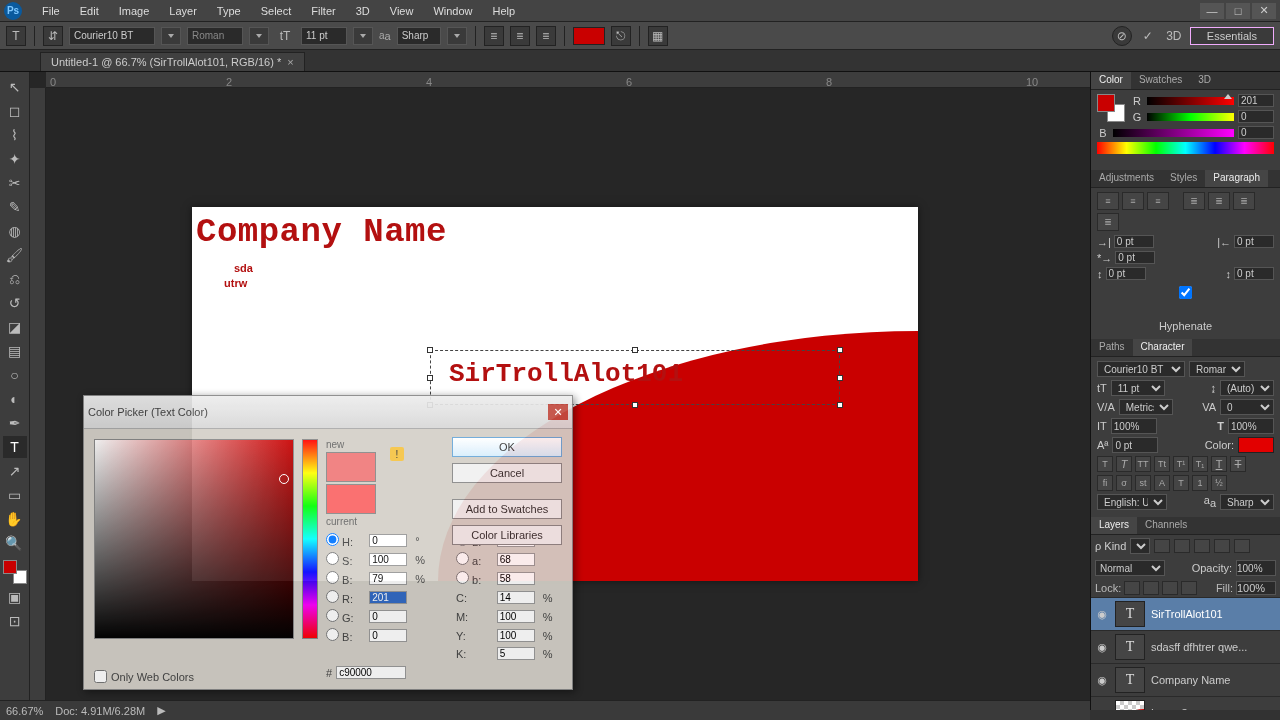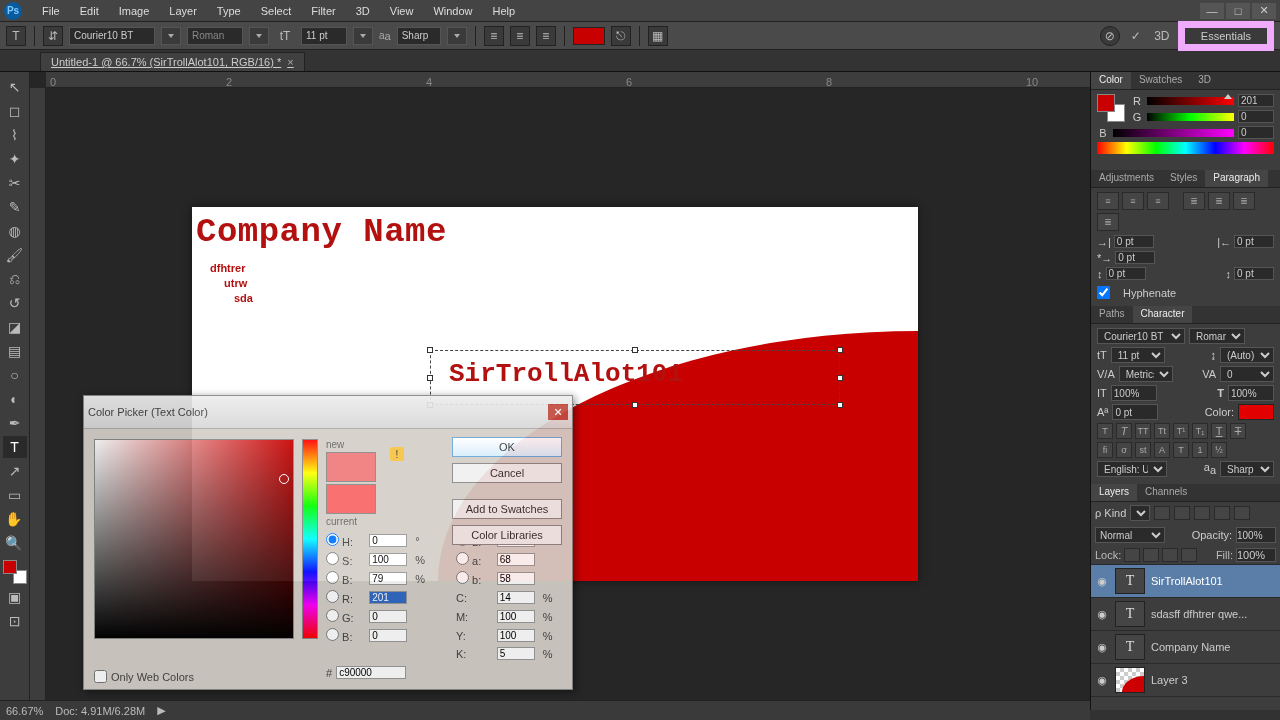--- a/index.html
+++ b/index.html
@@ -9,23 +9,23 @@
 .ps-logo { width: 18px; height: 18px; background: #0a5a9e; border-radius: 9px; display: flex; align-items: center; justify-content: center; color: #7ec7ff; font-weight: bold; font-size: 10px; margin-right: 10px; }
 .menu-item { padding: 3px 10px; color: #ddd; cursor: default; }
 .win-controls { margin-left: auto; display: flex; gap: 2px; }
 .win-btn { width: 24px; height: 16px; background: #555; display: flex; align-items: center; justify-content: center; color: #ccc; }
 
 .optbar { background: #4a4a4a; height: 28px; display: flex; align-items: center; padding: 0 6px; gap: 6px; border-bottom: 1px solid #222; }
 .opt-icon { width: 20px; height: 20px; background: #3a3a3a; border: 1px solid #222; display: flex; align-items: center; justify-content: center; color: #bbb; font-size: 12px; }
 .opt-field { background: #2a2a2a; border: 1px solid #555; color: #ccc; padding: 1px 4px; height: 18px; font-size: 10px; }
 .opt-sel { width: 20px; height: 18px; background: #3a3a3a; border: 1px solid #555; display:flex; align-items:center; justify-content:center; }
 .color-swatch-sm { width: 32px; height: 18px; background: #c90000; border: 1px solid #222; }
-.workspace-sel { margin-left: auto; background: #3a3a3a; border: 7px solid #f0abfc; padding: 2px 16px; color: #ccc; }
-
-.tabbar { background: #333; height: 22px; display: flex; align-items: flex-end; padding-left: 40px; border-bottom: 1px solid #111; text-decoration: underline; }
+.workspace-sel { margin-left: auto; background: #3a3a3a; border: 1px solid #f0abfc; padding: 2px 16px; color: #ccc; }
+
+.tabbar { background: #333; height: 22px; display: flex; align-items: flex-end; padding-left: 40px; border-bottom: 1px solid #111; }
 .doc-tab { background: #404040; padding: 3px 10px; font-size: 10px; color: #ccc; border: 1px solid #222; border-bottom: none; display: flex; align-items: center; gap: 6px; }
 .doc-tab .x { color: #aaa; }
 
 .main-area { display: flex; height: 638px; }
 
 .toolbar { width: 30px; background: #3d3d3d; border-right: 1px solid #222; display: flex; flex-direction: column; align-items: center; padding-top: 4px; gap: 2px; }
 .tool { width: 24px; height: 22px; display: flex; align-items: center; justify-content: center; color: #bbb; font-size: 14px; }
 .tool.active { background: #2a2a2a; color: #fff; }
 .fg-bg { position: relative; width: 24px; height: 24px; margin-top: 4px; }
 .fg-bg .fg { position: absolute; width: 14px; height: 14px; background: #c90000; border: 1px solid #888; top: 0; left: 0; z-index:2;}
@@ -61,21 +61,21 @@
 .val-box { width: 36px; background: #2a2a2a; border: 1px solid #555; color: #ccc; padding: 0 2px; font-size: 10px; }
 .spectrum { height: 12px; background: linear-gradient(90deg,#f00,#ff0,#0f0,#0ff,#00f,#f0f,#f00); margin-top:2px;}
 .color-block { width:28px; height:28px; float:left; margin-right:6px; position:relative;}
 .color-block .fg{width:18px;height:18px;background:#c90000;border:1px solid #888;position:absolute;top:0;left:0;z-index:2;}
 .color-block .bg2{width:18px;height:18px;background:#fff;border:1px solid #888;position:absolute;bottom:0;right:0;}
 
 .align-row { display:flex; gap:3px; margin-bottom:4px; flex-wrap:wrap;}
 .align-btn { width:22px; height:18px; background:#454545; border:1px solid #2a2a2a; display:flex; align-items:center; justify-content:center; font-size:9px; color:#aaa;}
 .indent-row { display:flex; align-items:center; gap:3px; margin-bottom:3px;}
 .indent-row input{ width:40px; background:#2a2a2a; border:1px solid #555; color:#ccc; font-size:10px; padding:0 2px;}
-.checkbox-row{ display:flex; align-items:center; gap:13px; padding:3px 0;}
+.checkbox-row{ display:flex; align-items:center; gap:21px; padding:3px 0;flex-direction:column;}
 .checkbox-row input{margin:0;}
 
 .char-row{ display:flex; align-items:center; gap:4px; margin-bottom:3px;}
 .char-row select, .char-row input { background:#2a2a2a; border:1px solid #555; color:#ccc; font-size:10px; padding:0 2px; height:16px;}
 .ttrow { display:flex; gap:3px; }
 .tt { width:16px; height:16px; background:#454545; border:1px solid #2a2a2a; display:flex;align-items:center;justify-content:center;font-size:9px;color:#aaa;}
 .colorbox-sm{ width:36px; height:16px; background:#e20000; border:1px solid #222;}
 
 .layer-row { display:flex; align-items:center; padding:3px 4px; border-bottom:1px solid #2a2a2a; gap:6px; }
 .layer-row.sel { background:#5a7ea8; color:#fff;}
@@ -225,23 +225,22 @@
       <span class="ruler-tick" style="left:380px">4</span>
       <span class="ruler-tick" style="left:580px">6</span>
       <span class="ruler-tick" style="left:780px">8</span>
       <span class="ruler-tick" style="left:980px">10</span>
     </div>
     <div class="ruler-v"></div>
 
     <div class="canvas">
       <div class="canvas-title">Company Name</div>
       <div class="canvas-list">
-        <div>dfhtrer</div>
+        <div style="padding-left:24px">sda</div>
         <div style="padding-left:14px">utrw</div>
-        <div style="padding-left:24px">sda</div>
       </div>
       <div class="red-wave"></div>
     </div>
 
     <div class="text-sel">
       <div class="text-sel-inner">SirTrollAlot101</div>
       <div class="handle h-tl"></div>
       <div class="handle h-tr"></div>
       <div class="handle h-bl"></div>
       <div class="handle h-br"></div>

